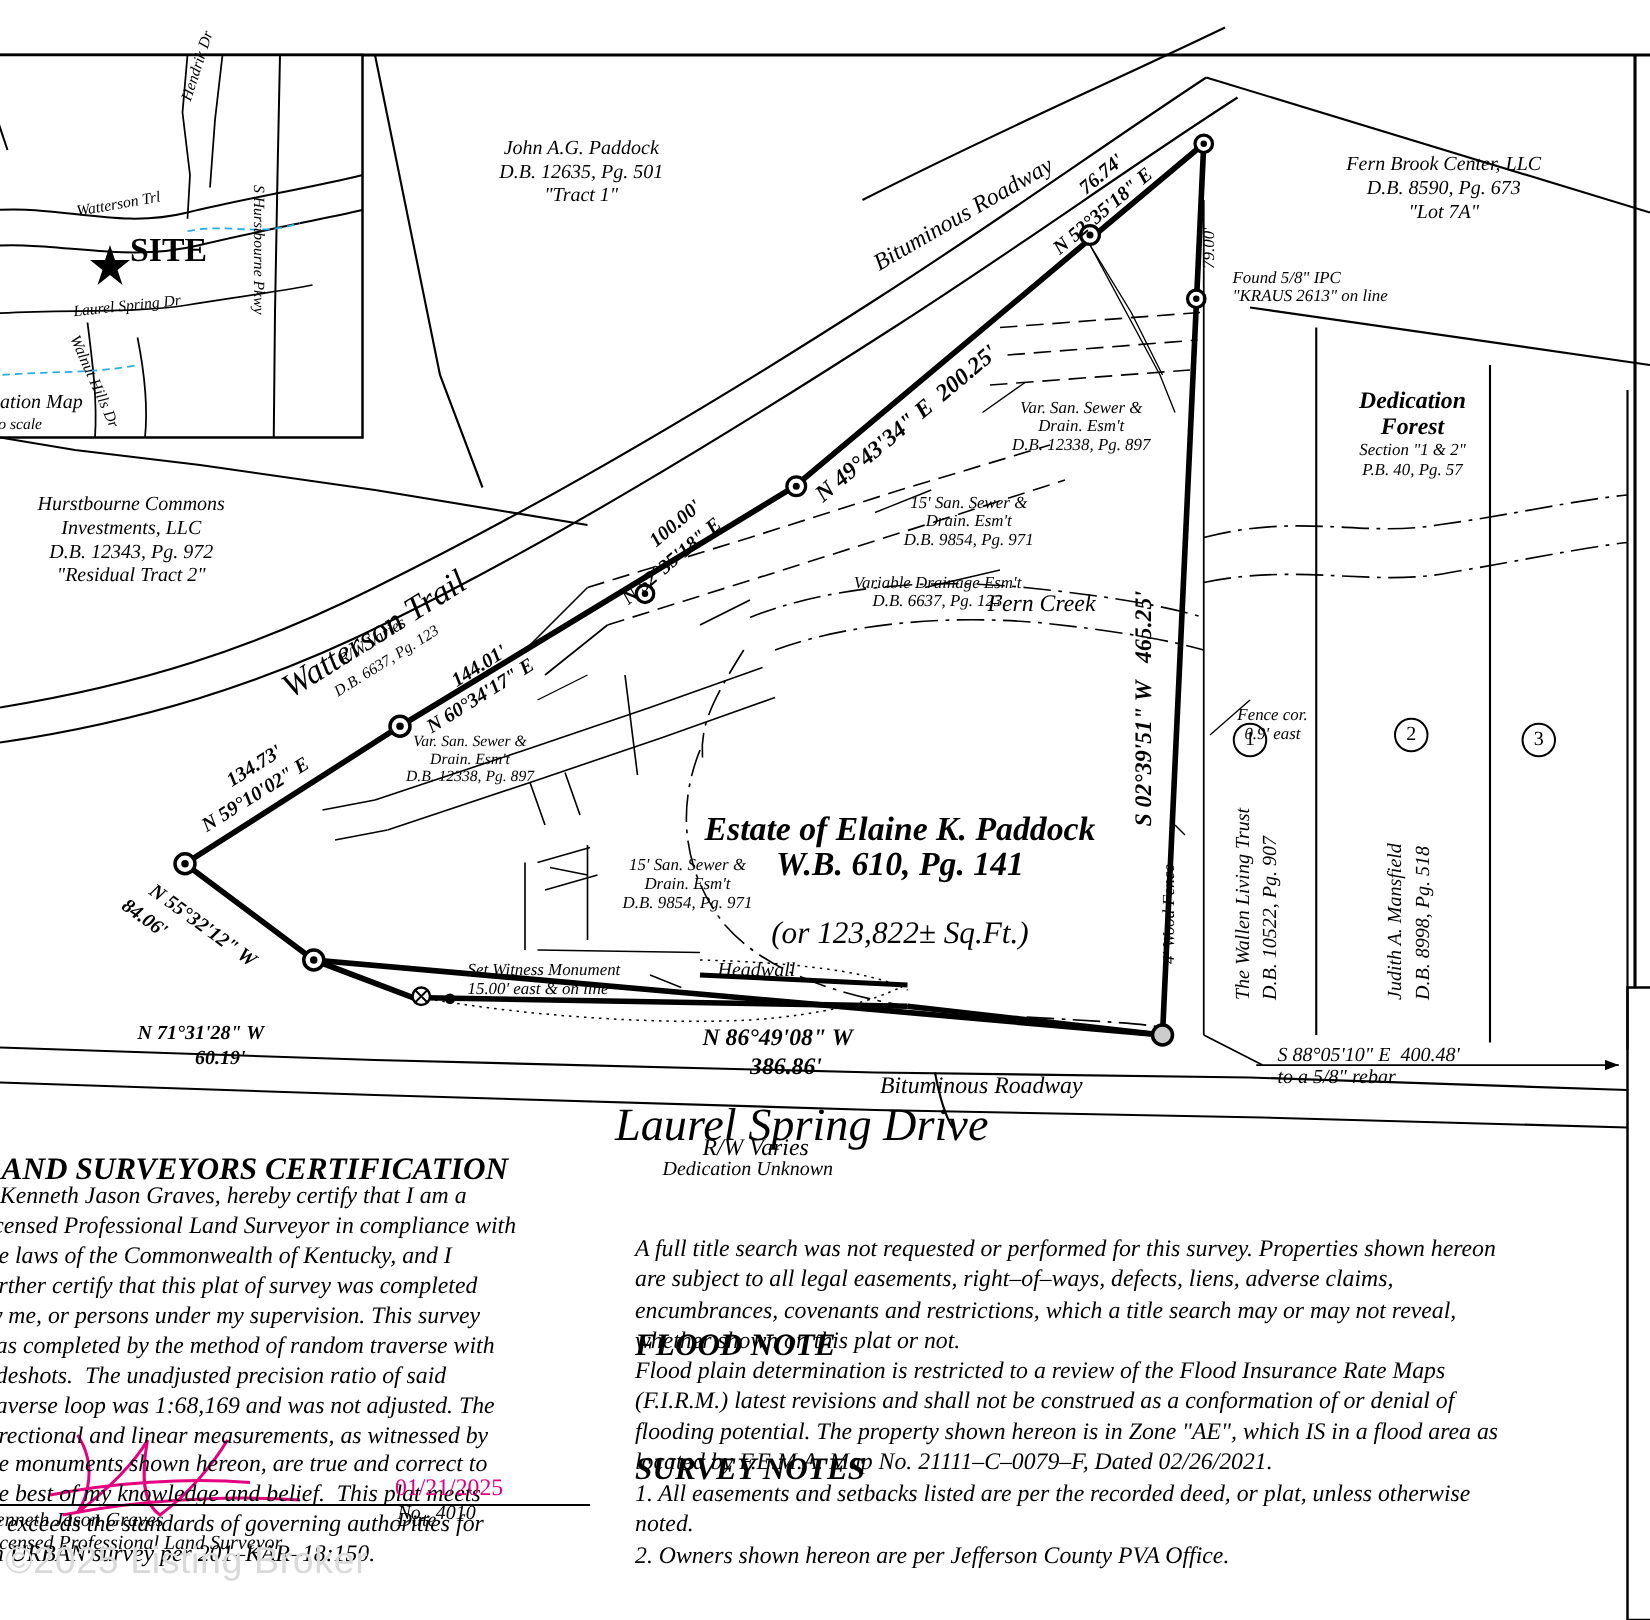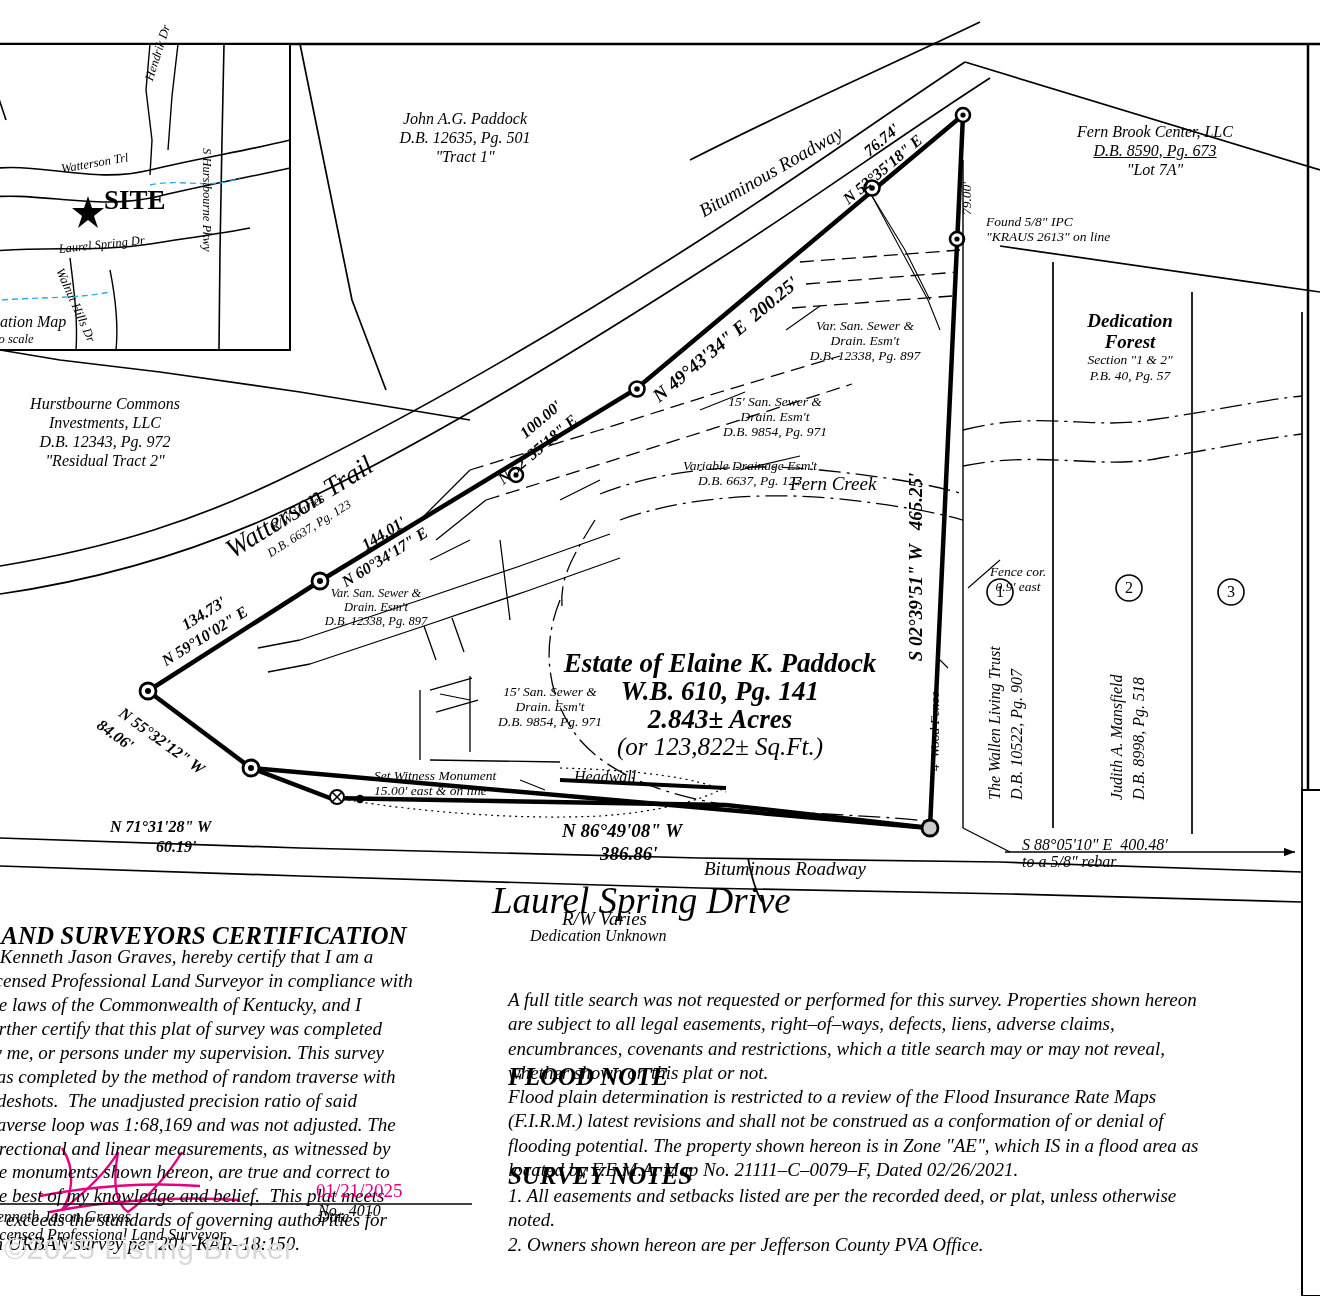--- a/index.html
+++ b/index.html
@@ -180,21 +180,21 @@
   <div class="lbl it t10" style="left:66px;top:266px;transform:rotate(66deg);transform-origin:left top;">Walnut Hills Dr</div>
   <div class="lbl bd t22" style="left:104px;top:185px;">SITE</div>
   <div class="lbl it t13" style="left:-24px;top:313px;">Location Map</div>
   <div class="lbl it t10" style="left:-24px;top:332px;">not to scale</div>
 
   <div class="lbl it t13 ctr" style="left:365px;top:110px;width:200px;">John A.G. Paddock</div>
   <div class="lbl it t13 ctr" style="left:365px;top:129px;width:200px;">D.B. 12635, Pg. 501</div>
   <div class="lbl it t13 ctr" style="left:365px;top:148px;width:200px;">"Tract 1"</div>
 
   <div class="lbl it t13 ctr" style="left:1040px;top:123px;width:230px;">Fern Brook Center, LLC</div>
-  <div class="lbl it t13 ctr" style="left:1040px;top:142px;width:230px;text-decoration:underline;">D.B. 8590, Pg. 673</div>
+  <div class="lbl it t13 ctr" style="left:1040px;top:142px;width:230px;">D.B. 8590, Pg. 673</div>
   <div class="lbl it t13 ctr" style="left:1040px;top:161px;width:230px;">"Lot 7A"</div>
 
   <div class="lbl it t13 ctr" style="left:5px;top:395px;width:200px;">Hurstbourne Commons</div>
   <div class="lbl it t13 ctr" style="left:5px;top:414px;width:200px;">Investments, LLC</div>
   <div class="lbl it t13 ctr" style="left:5px;top:433px;width:200px;">D.B. 12343, Pg. 972</div>
   <div class="lbl it t13 ctr" style="left:5px;top:452px;width:200px;">"Residual Tract 2"</div>
 
   <div class="lbl it bd t15 ctr" style="left:1055px;top:310px;width:150px;">Dedication</div>
   <div class="lbl it bd t15 ctr" style="left:1055px;top:331px;width:150px;">Forest</div>
   <div class="lbl it t11 ctr" style="left:1055px;top:352px;width:150px;">Section "1 &amp; 2"</div>
@@ -205,21 +205,20 @@
 
   <div class="lbl it t13" style="left:1108px;top:800px;transform:rotate(-90deg);transform-origin:left top;">Judith A. Mansfield</div>
   <div class="lbl it t13" style="left:1130px;top:800px;transform:rotate(-90deg);transform-origin:left top;">D.B. 8998, Pg. 518</div>
 
   <div class="lbl t13 ctr" style="left:990px;top:583px;width:20px;">1</div>
   <div class="lbl t13 ctr" style="left:1119px;top:579px;width:20px;">2</div>
   <div class="lbl t13 ctr" style="left:1221px;top:583px;width:20px;">3</div>
 
   <div class="lbl it bd t22 ctr" style="left:560px;top:648px;width:320px;">Estate of Elaine K. Paddock</div>
   <div class="lbl it bd t22 ctr" style="left:560px;top:676px;width:320px;">W.B. 610, Pg. 141</div>
-  <div class="lbl it bd t22 ctr" style="left:560px;top:704px;width:320px;">2.843± Acres</div>
   <div class="lbl it t17 ctr" style="left:560px;top:733px;width:320px;">(or 123,822± Sq.Ft.)</div>
 
   <div class="lbl it bd t15" style="left:662px;top:385px;transform:rotate(-40deg);transform-origin:left bottom;">N 49°43'34" E  200.25'</div>
   <div class="lbl it bd t13" style="left:851px;top:190px;transform:rotate(-40deg);transform-origin:left bottom;">N 52°35'18" E</div>
   <div class="lbl it bd t13" style="left:872px;top:142px;transform:rotate(-40deg);transform-origin:left bottom;">76.74'</div>
   <div class="lbl it t11" style="left:974px;top:200px;transform:rotate(-90deg);transform-origin:left bottom;">79.00'</div>
   <div class="lbl it bd t15" style="left:926px;top:640px;transform:rotate(-90deg);transform-origin:left bottom;">S 02°39'51" W   465.25'</div>
   <div class="lbl it bd t13" style="left:506px;top:470px;transform:rotate(-40deg);transform-origin:left bottom;">N 52°35'18" E</div>
   <div class="lbl it bd t13" style="left:528px;top:424px;transform:rotate(-40deg);transform-origin:left bottom;">100.00'</div>
   <div class="lbl it bd t13" style="left:348px;top:573px;transform:rotate(-32deg);transform-origin:left bottom;">N 60°34'17" E</div>

